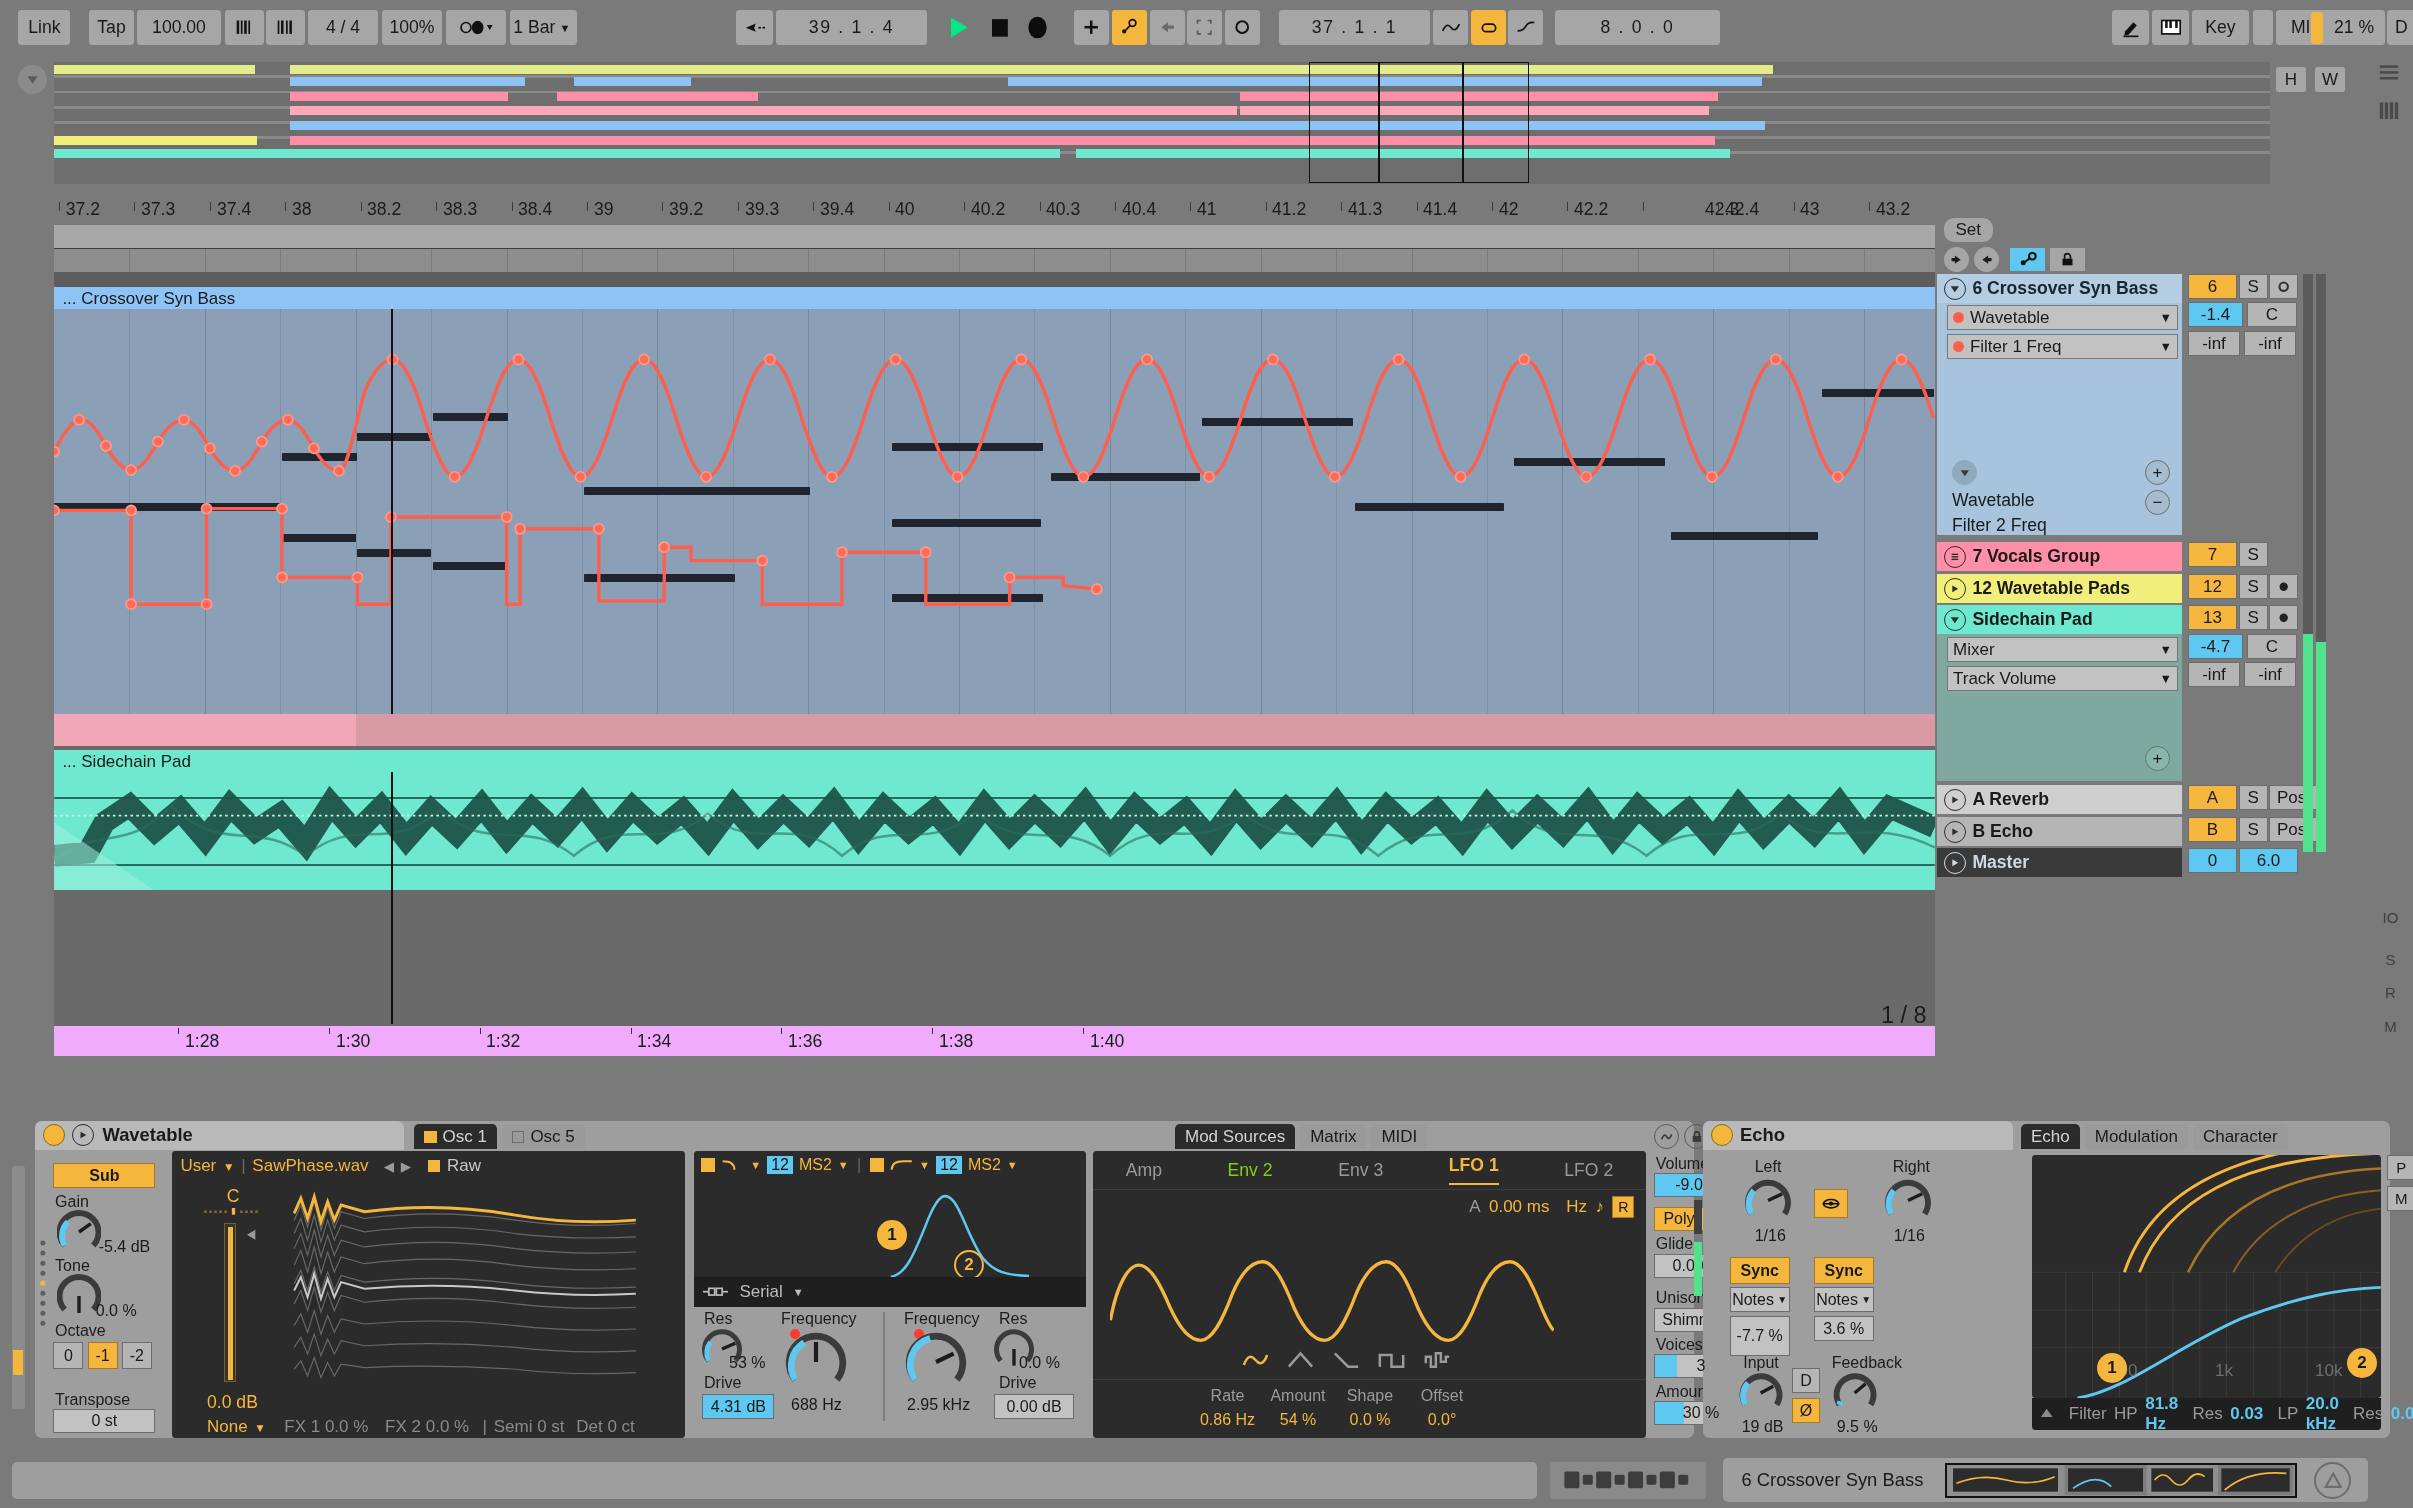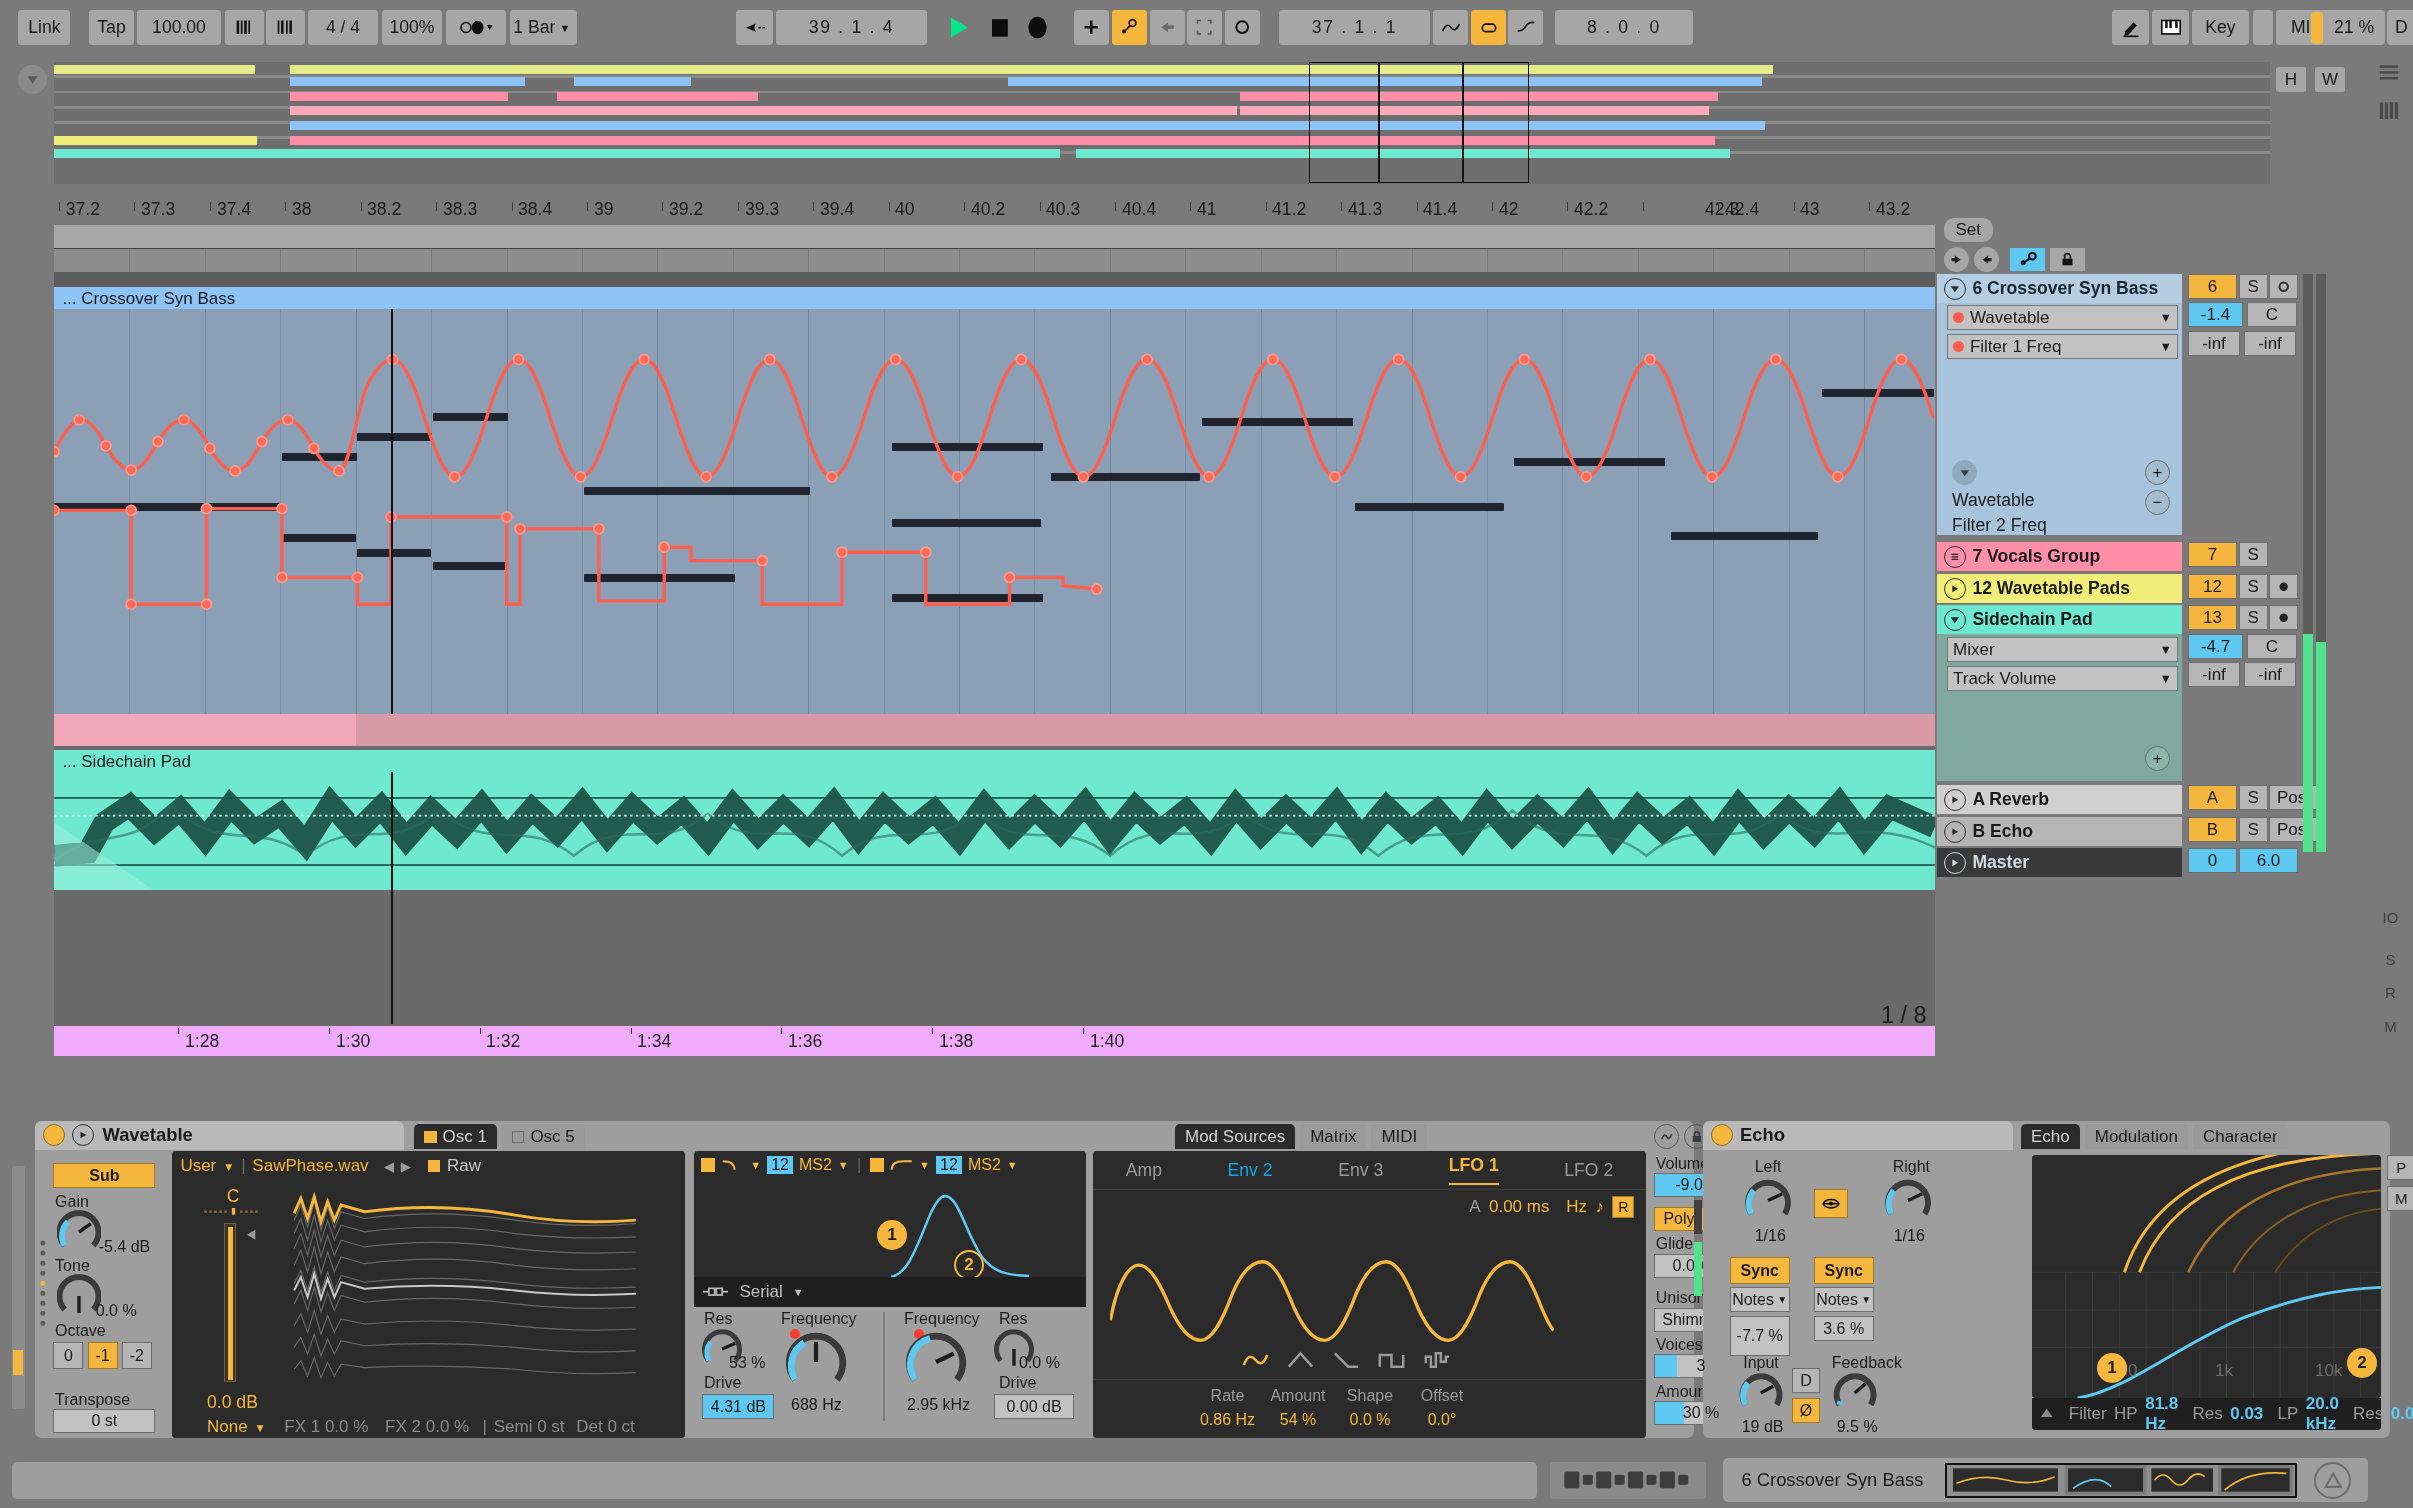--- a/index.html
+++ b/index.html
@@ -207,21 +207,21 @@
     <div class="ctl orange" style="left:1471px;width:35px">
       <svg width="20" height="15" viewBox="0 0 24 18">
           <rect x="4" y="5" width="16" height="9" rx="4.5" fill="none" stroke="#111" stroke-width="2"></rect>
         </svg>
     </div>
     <div class="ctl" style="left:1508px;width:35px">
       <svg width="20" height="15" viewBox="0 0 24 18">
           <path d="M2 13 Q9 13 12 7 Q15 2 22 3" stroke="#111" stroke-width="2" fill="none"></path>
         </svg>
     </div>
-    <div class="ctl" style="left:1555px;width:138px;letter-spacing:1.7px">8 . 0 . 0</div>
+    <div class="ctl" style="left:1555px;width:165px;letter-spacing:1.7px">8 . 0 . 0</div>
 
     <div class="ctl" style="left:2112px;width:37px">
       <svg width="20" height="20" viewBox="0 0 24 24">
           <path d="M5 16 L15 5 L19 9 L9 20 L4 21 Z" fill="#111"></path>
           <rect x="3" y="21" width="18" height="2" fill="#111"></rect>
         </svg>
     </div>
     <div class="ctl" style="left:2152px;width:37px">
       <svg width="22" height="18.4" viewBox="0 0 26 22">
           <rect x="2" y="3" width="22" height="16" fill="#fff" stroke="#111" stroke-width="2"></rect>
@@ -998,21 +998,21 @@
           <svg width="11.7" height="11.7" viewBox="0 0 14 14">
               <rect x="2" y="6" width="10" height="7" fill="#3a3a3a"></rect>
               <path d="M4 6 V4 A3 3 0 0 1 10 4 V6" stroke="#3a3a3a" stroke-width="2" fill="none"></path>
             </svg>
         </div>
       </div>
 
       <div class="darkpane" style="position:absolute;left:1058px;top:30px;width:553px;height:287px;border-radius:3.4px">
         <div style="position:absolute;left:0;top:0;width:100%;height:39px;display:flex;align-items:center;justify-content:space-around;border-bottom:0.8px solid #3e3e3e">
           <span style="color:#9a9a9a;font-size:17.6px">Amp</span>
-          <span style="color:#0ea5e9;font-size:17.6px">Env 2</span>
+          <span style="color:#84cc16;font-size:17.6px">Env 2</span>
           <span style="color:#9a9a9a;font-size:17.6px">Env 3</span>
           <span style="color:#f5b63d;font-size:17.6px;font-weight:bold;border-bottom:2.5px solid #f5b63d;padding-bottom:6.7px">LFO 1</span>
           <span style="color:#9a9a9a;font-size:17.6px">LFO 2</span>
         </div>
         <div style="position:absolute;right:11.7px;top:45px;display:flex;align-items:center;gap:8.4px;font-size:17px">
           <span style="color:#9a9a9a">A</span>
           <span class="orangeTxt">0.00 ms</span>
           <span class="orangeTxt" style="margin-left:8.4px">Hz</span>
           <span class="orangeTxt">♪</span>
           <span class="smallbtn" style="width:22px;height:22px;font-size:14.2px">R</span>

